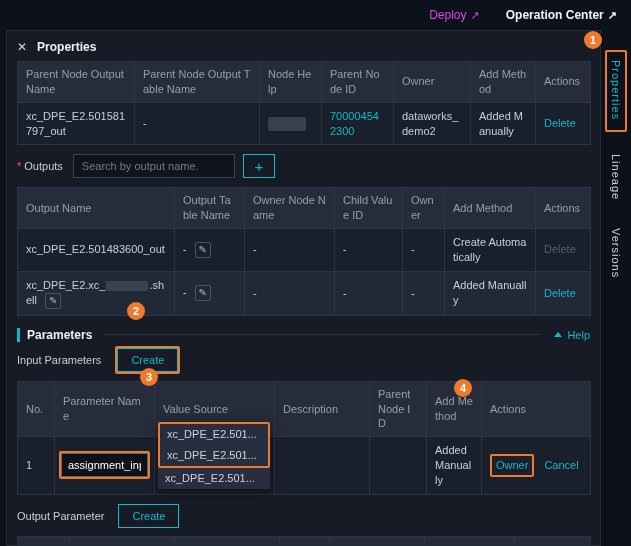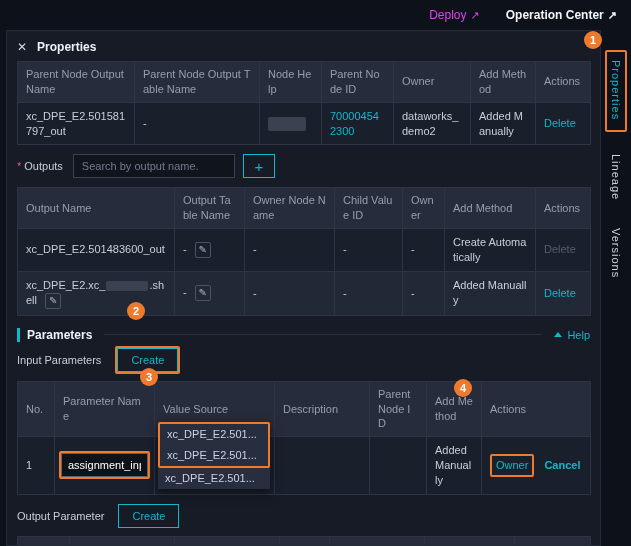--- a/index.html
+++ b/index.html
@@ -46,21 +46,21 @@
     line-height: 1.35; word-break: break-all; vertical-align: middle;
   }
   tr.hl td { background: #212836; }
   .tbl1 th { height: 38px; } .tbl1 td { height: 38px; }
   .tbl2 th { height: 34px; } .tbl2 td { height: 37px; }
   .tbl3 th { height: 38px; } .tbl3 td { height: 40px; }
   .tbl4 th { height: 22px; }
 
   .link { color: #0fb9cb; text-decoration: none; cursor: pointer; }
   .link.disabled { color: #565d6c; cursor: default; }
-  .cancel { margin-left: 10px; font-weight: bold; }
+  .cancel { margin-left: 10px; }
 
   
   .outputs-row { display: flex; align-items: center; margin: 9px 0; height: 24px; }
   .req { color: #e25a68; margin-right: 3px; }
   .search-input {
     width: 162px; height: 24px; margin-left: 10px; background: #10141d;
     border: 1px solid #3a4153; color: #c9cfda; padding: 0 8px; font-size: 11px; font-family: inherit;
   }
   .search-input::placeholder { color: #737b8a; }
   .add-btn {

